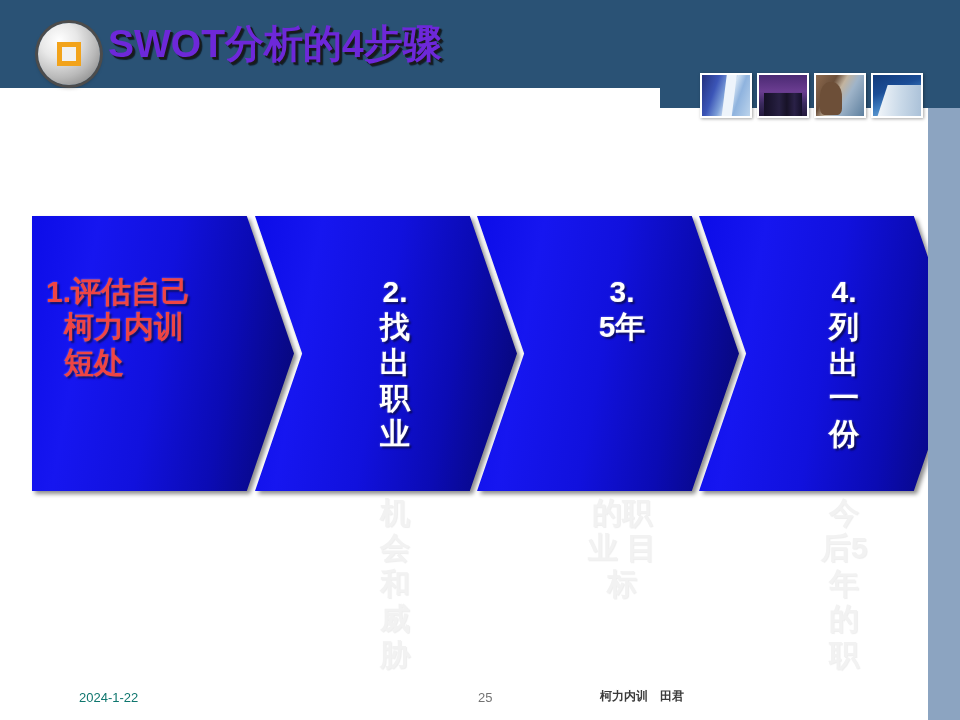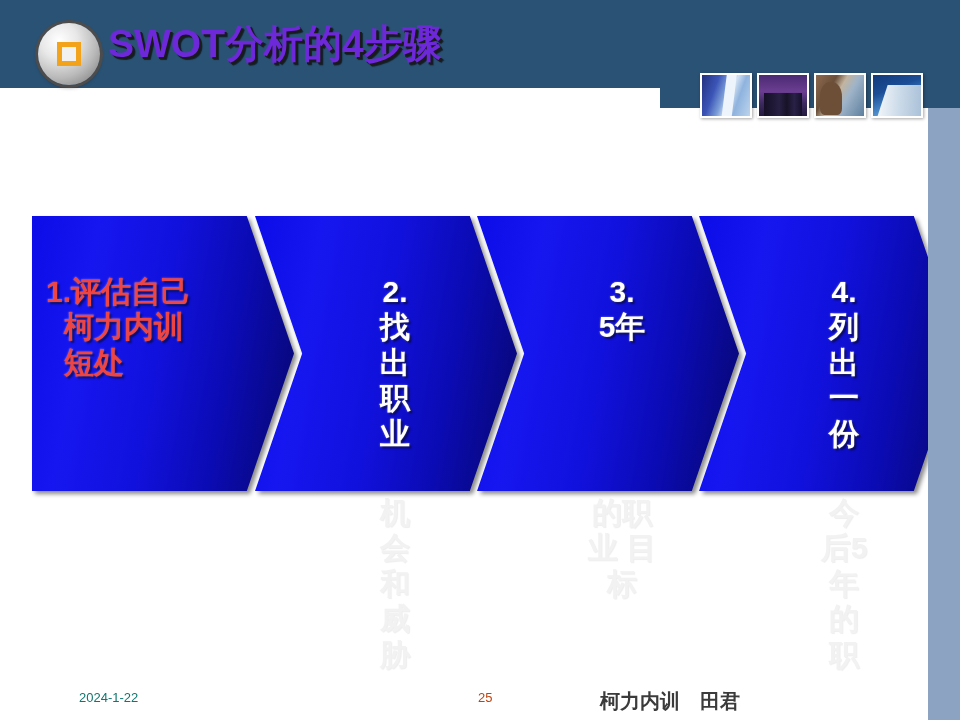--- a/index.html
+++ b/index.html
@@ -133,25 +133,25 @@
   
   .footer{
     position:absolute; left:0; bottom:0; width:960px; height:40px; z-index:6;
   }
   .foot-date{
     position:absolute; left:43px; top:10px;
     font-size:13px; color:#0f766e;margin-left:36px;
   }
   .foot-page{
     position:absolute; left:478px; top:10px;
-    font-size:13px; color:#c2410c;
+    font-size:13px; color:#737373;
   }
   .foot-center{
     position:absolute; left:600px; top:8px;
-    font-size:20px; color:#3b3b3b; font-weight:bold;
+    font-size:12px; color:#3b3b3b; font-weight:bold;
   }
 </style>
 </head>
 <body>
 
 <div class="header-band-ext"></div>
 <div class="header-band"></div>
 
 <div class="title-icon">
   <div class="sq"></div>

